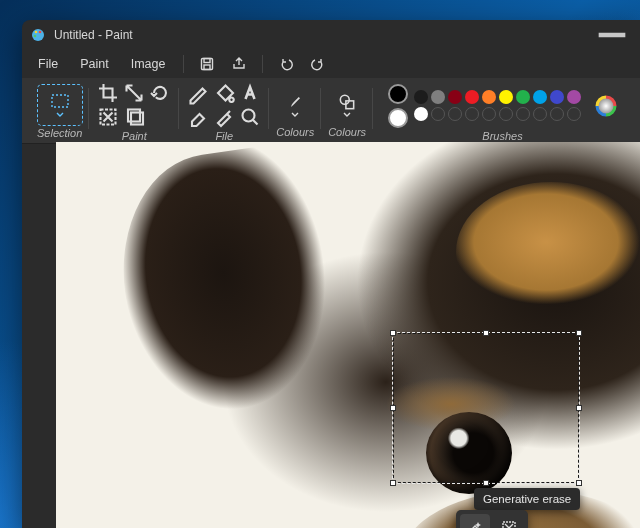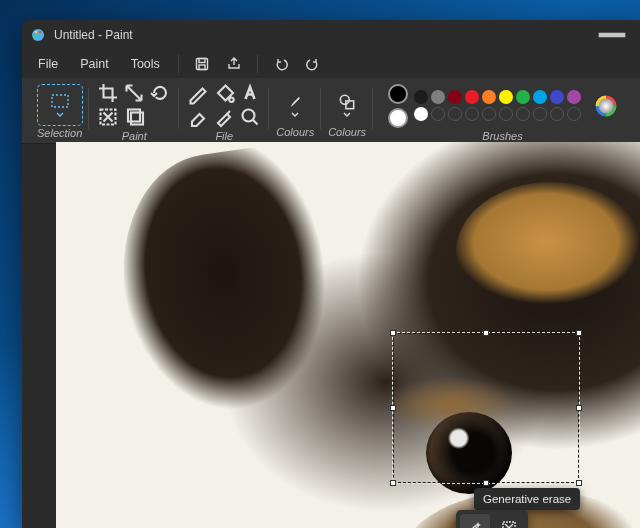--- a/index.html
+++ b/index.html
@@ -103,21 +103,21 @@
     <span class="win-btn">
         <svg viewBox="0 0 12 12">
           <line x1="2" y1="6" x2="10" y2="6"></line>
         </svg>
       </span>
   </div>
 
   <div class="menubar">
     <div class="menu-item">File</div>
     <div class="menu-item">Paint</div>
-    <div class="menu-item">Tools</div>
+    <div class="menu-item">Image</div>
     <div class="sep"></div>
     <div class="icon-btn">
         <svg viewBox="0 0 16 16">
           <rect x="2.5" y="2.5" width="11" height="11" rx="1"></rect>
           <rect x="5" y="2.5" width="6" height="4"></rect>
           <rect x="5" y="9" width="6" height="4.5"></rect>
         </svg>
       </div>
     <div class="icon-btn">
         <svg viewBox="0 0 16 16">

